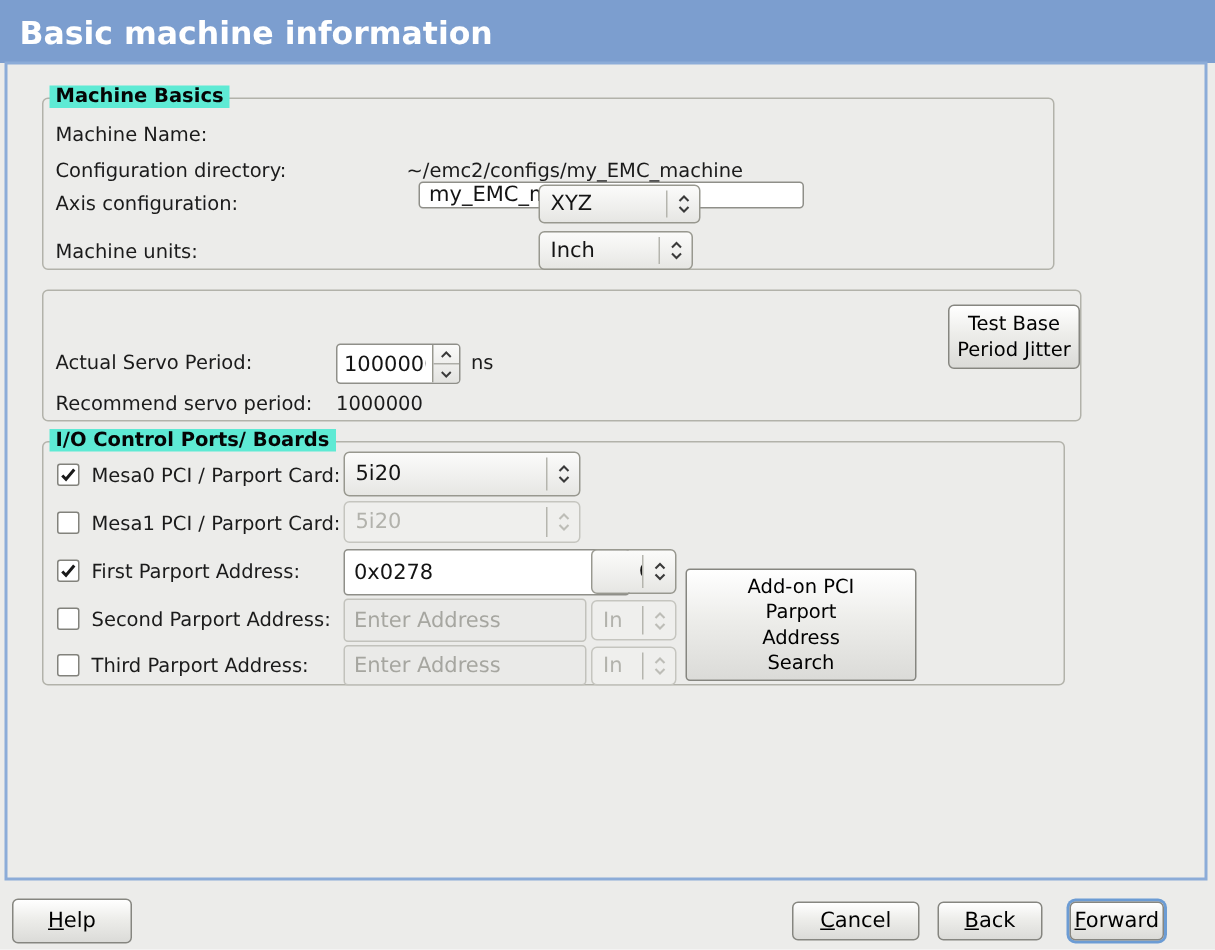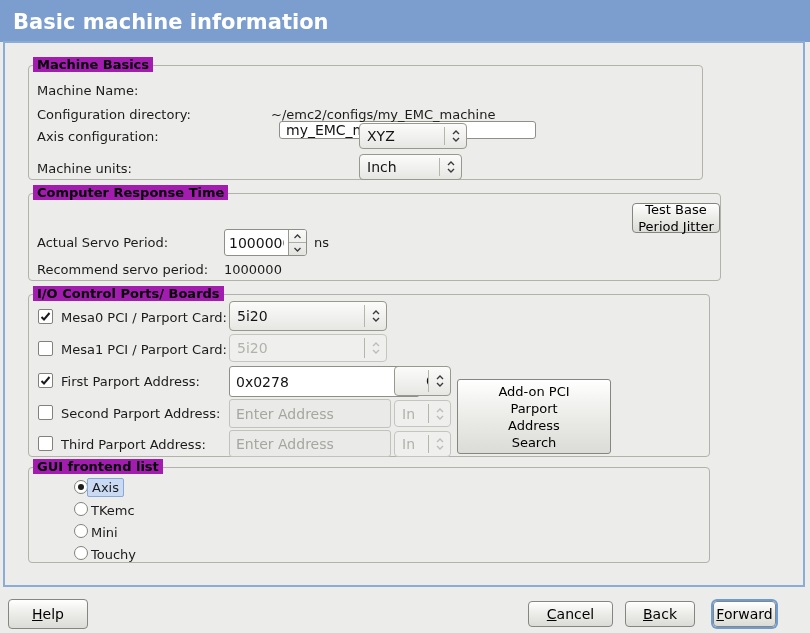--- a/index.html
+++ b/index.html
@@ -18,21 +18,21 @@
     font-size:21px; font-weight:bold; color:#FFFFFF; white-space:nowrap;
   }
   
   .content-frame {
     position:absolute; left:3px; top:41px; width:802px; height:546px;
     border:2px solid #8CACD8; box-sizing:border-box;
   }
   
   .group { position:absolute; border:1px solid #B2B2AA; border-radius:4px; box-sizing:border-box; }
   .legend {
-    position:absolute; top:-9px; left:4px; background:#a21caf; padding:0 4px;
+    position:absolute; top:-9px; left:4px; background:#5eead4; padding:0 4px;
     font-weight:bold; font-size:13px; color:#050505; white-space:nowrap; line-height:15px;
   }
   .label { position:absolute; font-size:13px; color:#1B1B1B; white-space:nowrap; line-height:15px; }
   .value { position:absolute; font-size:13px; color:#1B1B1B; white-space:nowrap; line-height:15px; }
   
   .text-input {
     position:absolute; border:1px solid #8F8F89; border-radius:3px; background:#FFFFFF;
     font-family:"DejaVu Sans",sans-serif; font-size:14px; color:#141414;
     padding:0 6px; box-sizing:border-box; outline:none;
   }
@@ -134,23 +134,22 @@
       <span class="cbtn">
         <svg width="10" height="16" viewBox="0 0 10 16">
             <path d="M2 6 L5 3 L8 6" fill="none" stroke="#3A3A3A" stroke-width="1.4"></path>
             <path d="M2 10 L5 13 L8 10" fill="none" stroke="#3A3A3A" stroke-width="1.4"></path>
           </svg>
       </span>
     </div>
   </div>
 
   <div class="group" style="left:28px; top:193px; width:693px; height:88px;">
-    <div class="legend">Computer Response Time</div>
-
-    <div class="btn" style="left:603px; top:9px; width:88px; height:30px; font-size:13px;">
+
+    <div class="btn" style="left:603px; top:9px; width:88px; height:43px; font-size:13px;">
       <span class="btn-line">Test Base</span>
       <span class="btn-line">Period Jitter</span>
     </div>
 
     <div class="label" style="left:8px; top:41px;">Actual Servo Period:</div>
     <div class="spinbox" style="left:195px; top:35px; width:83px; height:27px;">
       <input class="spin-val" type="text" value="1000000" style="">
       <span class="spin-btns">
         <span class="spin-up">
           <svg width="9" height="7" viewBox="0 0 9 7">
@@ -250,35 +249,20 @@
     </div>
 
     <div class="btn" style="left:428px; top:84px; width:154px; height:75px; font-size:13px; line-height:17px; border-radius:3px;">
       <span class="btn-line">Add-on PCI</span>
       <span class="btn-line">Parport</span>
       <span class="btn-line">Address</span>
       <span class="btn-line">Search</span>
     </div>
   </div>
 
-  <div class="group" style="left:28px; top:467px; width:682px; height:96px;">
-    <div class="legend">GUI frontend list</div>
-
-    <span class="radio sel" style="left:45px; top:12px;"></span>
-    <div class="radio-label focused" style="left:63px; top:12px;">Axis</div>
-
-    <span class="radio" style="left:45px; top:34px;"></span>
-    <div class="radio-label" style="left:62px; top:35px;">TKemc</div>
-
-    <span class="radio" style="left:45px; top:56px;"></span>
-    <div class="radio-label" style="left:62px; top:57px;">Mini</div>
-
-    <span class="radio" style="left:45px; top:78px;"></span>
-    <div class="radio-label" style="left:62px; top:79px;">Touchy</div>
-  </div>
 
   <div class="btn" style="left:528px; top:601px; width:85px; height:26px;">
     <span class="mn">Cancel</span>
   </div>
   <div class="btn" style="left:8px; top:599px; width:80px; height:30px;">
     <span class="mn">Help</span>
   </div>
   <div class="btn" style="left:625px; top:601px; width:70px; height:26px;">
     <span class="mn">Back</span>
   </div>

